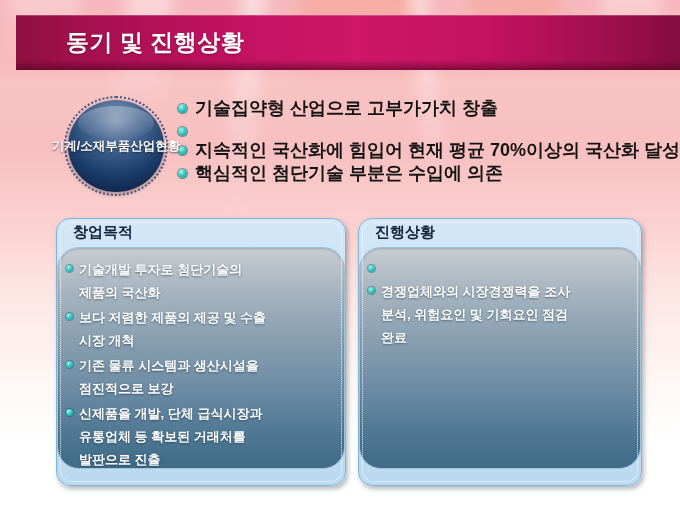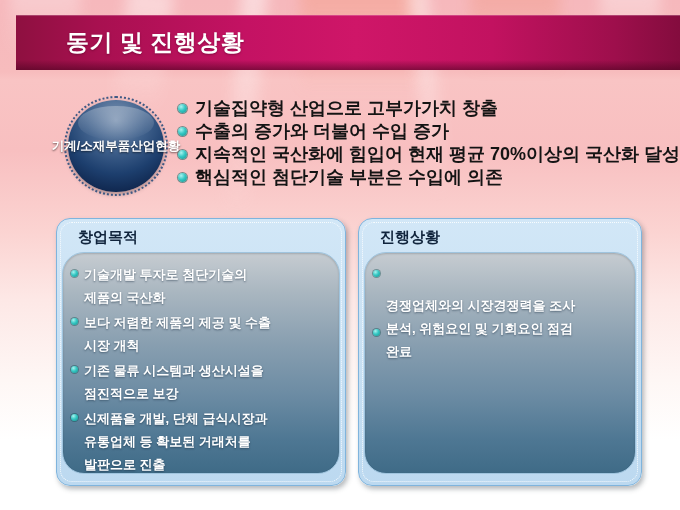--- a/index.html
+++ b/index.html
@@ -147,21 +147,20 @@
   
   .panel {
     position: absolute;
     top: 218px;
     height: 268px;
     border-radius: 14px;
     background: linear-gradient(to bottom, #d2e7f7 0%, #bcd9f0 100%);
     border: 1px solid #7fb4dd;
     box-shadow: 2px 3px 5px rgba(60,70,80,.38);
     box-sizing: border-box;
-    padding: 5px;
   }
   #panel-left  { left: 56px;  width: 290px; }
   #panel-right { left: 358px; width: 284px; }
 
   .panel-title {
     height: 28px;
     line-height: 26px;
     padding-left: 16px;
     font-size: 15px;
     font-weight: bold;
@@ -201,21 +200,21 @@
     margin-top: 7px; margin-right: 6px;
     box-shadow: 0 0 0 1px rgba(6,70,70,.4);
   }
   .p-bullet .txt {
     font-size: 13px;
     font-weight: bold;
     color: #ffffff;
     line-height: 23px;
     text-shadow: 0 1px 2px rgba(20,40,60,.55);
   }
-  .p-bullet.spaced { margin-top: 17px; align-items: center; }
+  .p-bullet.spaced { margin-top: 8px; }
 </style>
 </head>
 <body>
 
 <div id="slide">
 
   <div class="bg-streak streak-g"></div>
   <div class="bg-streak streak-a"></div>
   <div class="bg-streak streak-b"></div>
   <div class="bg-streak streak-c"></div>
@@ -233,21 +232,20 @@
     <div class="badge-line">현황</div>
   </div>
 
   <div id="top-bullets">
     <div class="top-bullet">
       <span class="dot"></span>
       <span class="txt">기술집약형 산업으로 고부가가치 창출</span>
     </div>
     <div class="top-bullet">
       <span class="dot"></span>
-      <span class="txt">수출의 증가와 더불어 수입 증가</span>
     </div>
     <div class="top-bullet">
       <span class="dot"></span>
       <span class="txt">지속적인 국산화에 힘입어 현재 평균 70%이상의 국산화 달성</span>
     </div>
     <div class="top-bullet">
       <span class="dot"></span>
       <span class="txt">핵심적인 첨단기술 부분은 수입에 의존</span>
     </div>
   </div>

